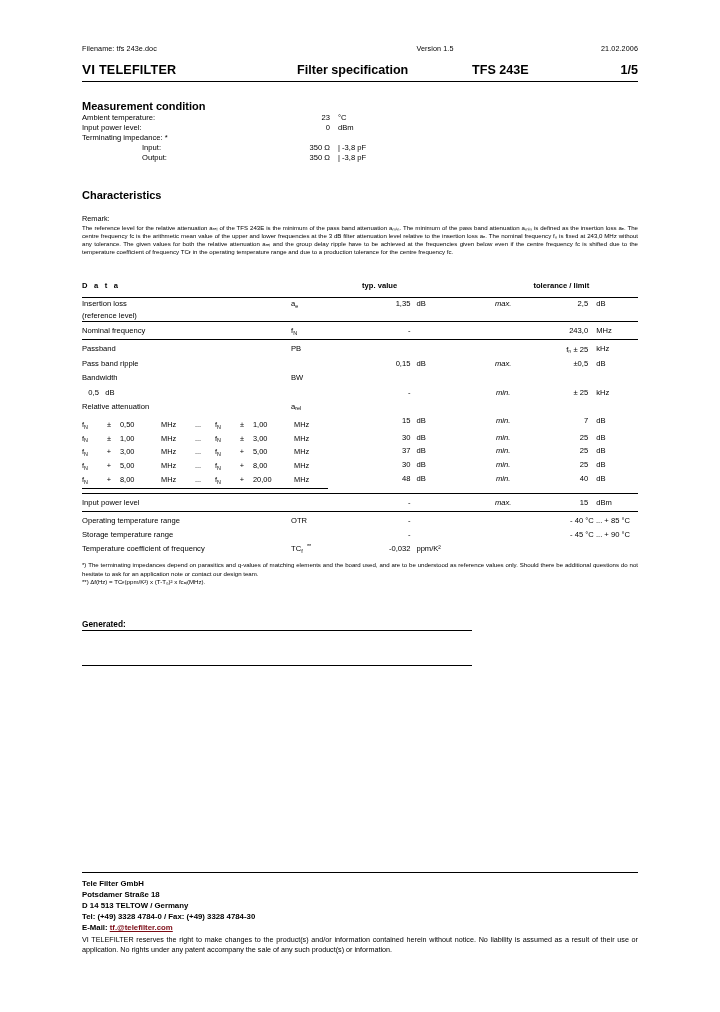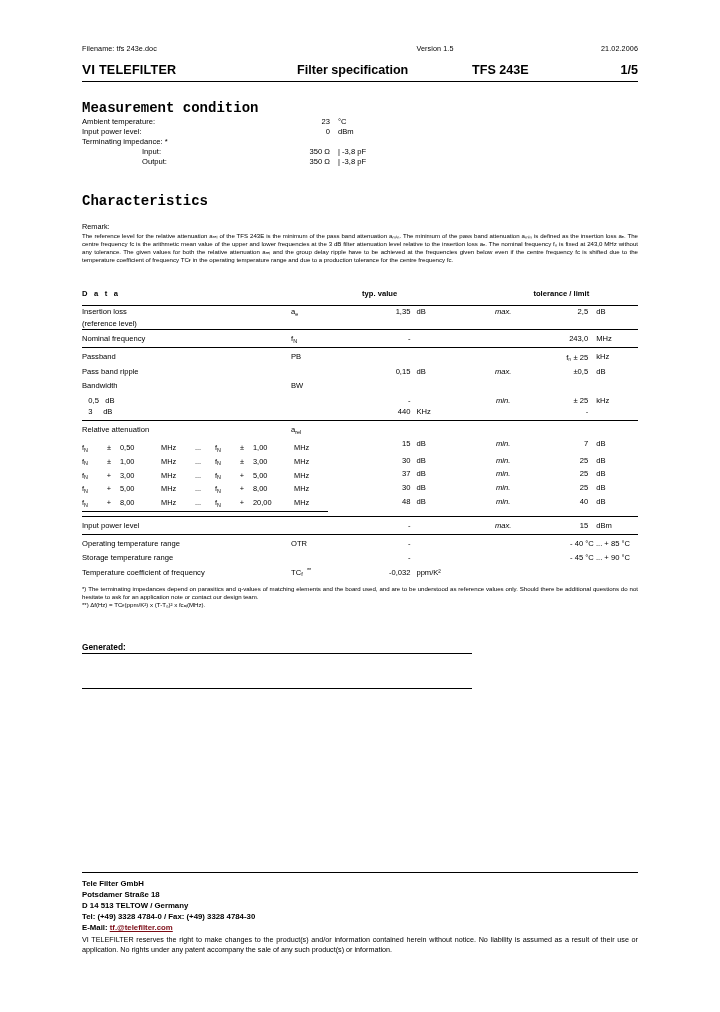--- a/index.html
+++ b/index.html
@@ -47,23 +47,22 @@
   .hdr-title .part { width: 120px; }
   .hdr-title .page-no { width: 46px; text-align: right; }
   .rule-thick {
     border-top: 1.6px solid #000;
     margin-top: 4px;
   }
 
   
   .sec-title {
     font-weight: bold;
-    font-size: 14px;
+    font-size: 11px;
     margin: 0;
-    font-family: Liberation Mono, monospace;
   }
   .mc { margin-top: 18px; }
   .mc table { border-collapse: collapse; font-size: 7.6px; }
   .mc td { padding: 0.6px 0; vertical-align: top; white-space: nowrap; }
   .mc td.label { width: 150px; }
   .mc td.label.indent { padding-left: 60px; }
   .mc td.num { width: 38px; text-align: right; padding-right: 8px; }
   .mc td.unit { width: 60px; }
 
   
@@ -293,29 +292,20 @@
 
       <tr class="pad-top">
         <td class="c-name">&nbsp;&nbsp;&nbsp;<span>0,5</span>&nbsp;&nbsp;&nbsp;<span>dB</span></td>
         <td class="c-sym"></td>
         <td class="c-typ">-</td>
         <td class="c-tunit"></td>
         <td class="c-qual">min.</td>
         <td class="c-tol">± 25</td>
         <td class="c-tunit2">kHz</td>
       </tr>
-      <tr class="rowline pad-bot">
-        <td class="c-name">&nbsp;&nbsp;&nbsp;<span>3</span>&nbsp;&nbsp;&nbsp;&nbsp;&nbsp;<span>dB</span></td>
-        <td class="c-sym"></td>
-        <td class="c-typ">440</td>
-        <td class="c-tunit">KHz</td>
-        <td class="c-qual"></td>
-        <td class="c-tol">-</td>
-        <td class="c-tunit2"></td>
-      </tr>
 
       <tr class="pad-top">
         <td class="c-name bold">Relative attenuation</td>
         <td class="c-sym"><span>a</span><span class="sub">rel</span></td>
         <td class="c-typ"></td>
         <td class="c-tunit"></td>
         <td class="c-qual"></td>
         <td class="c-tol"></td>
         <td class="c-tunit2"></td>
       </tr>

